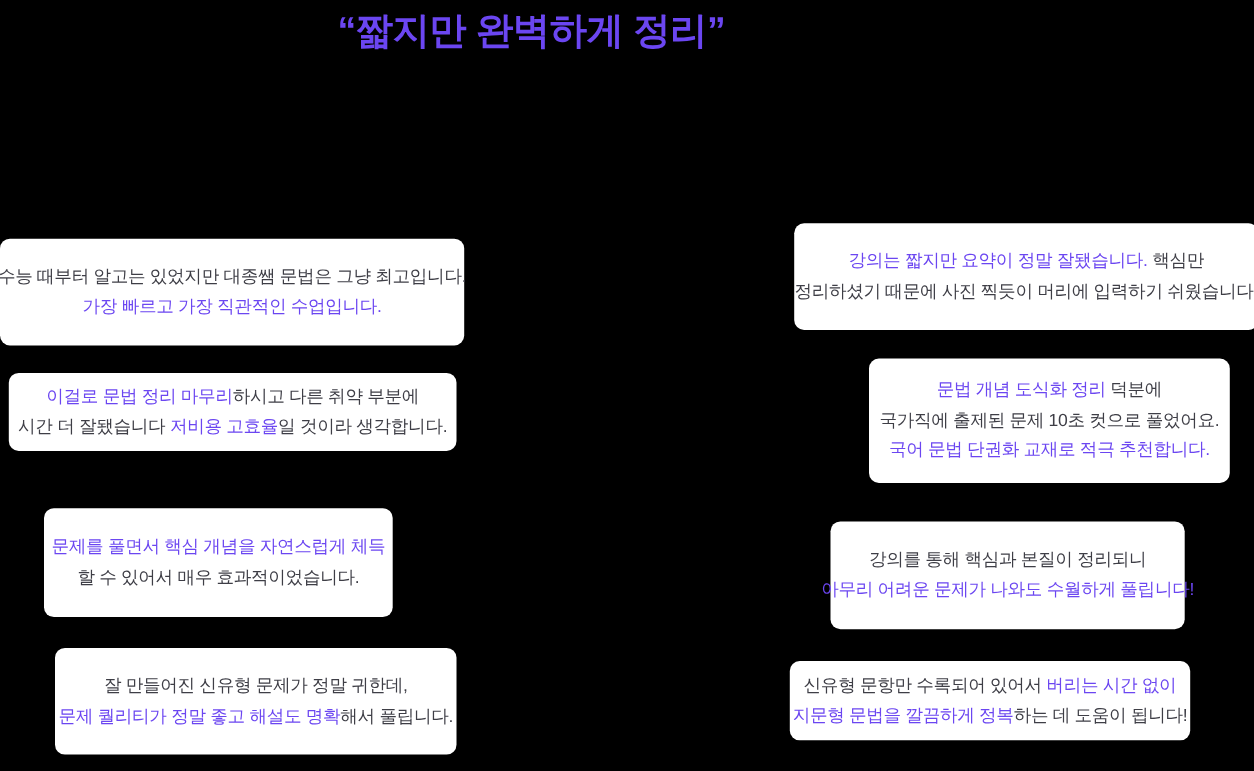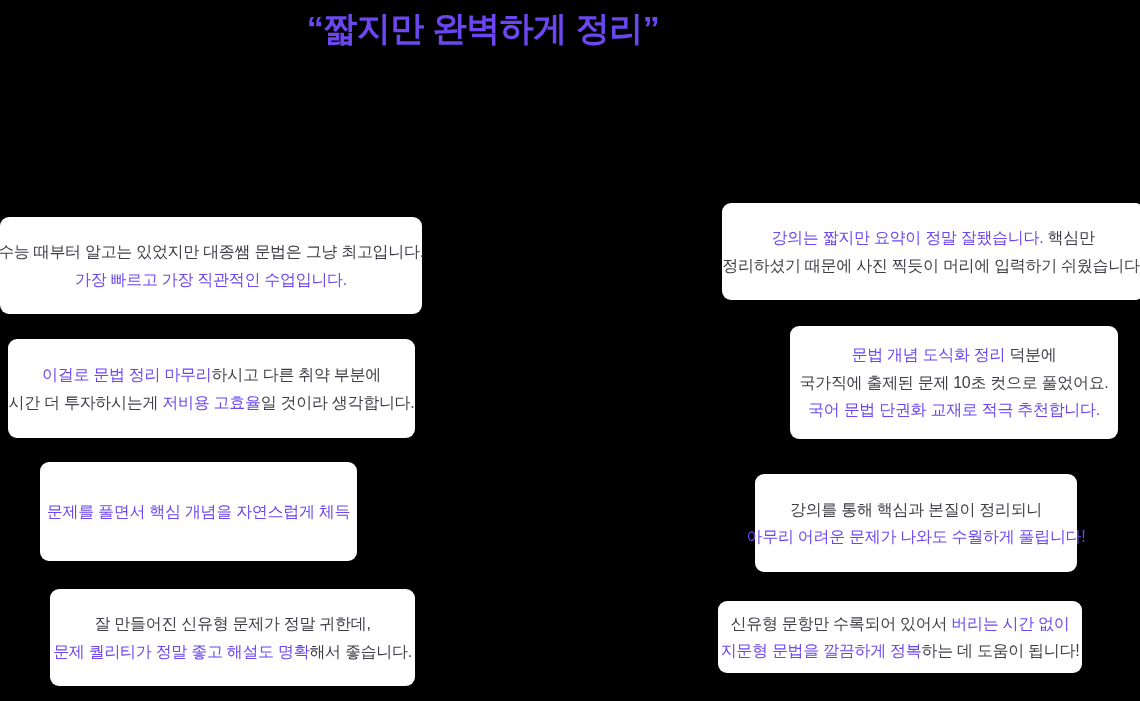--- a/index.html
+++ b/index.html
@@ -49,49 +49,50 @@
     color: var(--text, #3e3e46);
     letter-spacing: -0.3px;
     white-space: nowrap;
   }
   .card .seg.accent {
     color: var(--accent, #6b46f1);
     font-weight: 400;
   }
   
   .card-l1 { left:   0px; top: 217px; width: 422px; height:  97px; }
-  .card-l2 { left:   8px; top: 339px; width: 407px; height:  99px; }
+  .card-l2 { left:   8px; top: 339px; width: 407px; height:  71px; }
   .card-l3 { left:  40px; top: 462px; width: 317px; height:  99px; justify-content: center; }
   .card-l4 { left:  50px; top: 589px; width: 365px; height:  97px; }
   .card-r1 { left: 722px; top: 203px; width: 422px; height:  97px; }
   .card-r2 { left: 790px; top: 326px; width: 328px; height: 113px; }
   .card-r3 { left: 755px; top: 474px; width: 322px; height:  98px; }
   .card-r4 { left: 718px; top: 601px; width: 364px; height:  72px; }
 </style>
 </head>
 <body>
 
 <div class="canvas" style="--bg: #000000; --card: #ffffff; --accent: #6b46f1; --text: #3e3e46;">
 
   <h1 class="page-title">“짧지만 완벽하게 정리”</h1>
 
   <div class="card card-l1">
       <p class="line"><span class="seg">수능 때부터 알고는 있었지만  대종쌤 문법은 그냥 최고입니다.</span></p>
       <p class="line"><span class="seg accent">가장 빠르고 가장 직관적인 수업입니다.</span></p>
     </div>
   <div class="card card-l2">
       <p class="line"><span class="seg accent">이걸로 문법 정리 마무리</span><span class="seg">하시고  다른 취약 부분에</span></p>
-      <p class="line"><span class="seg">시간 더 투자하시는게  </span><span class="seg accent">저비용 고효율</span><span class="seg">일 것이라 생각합니다.</span></p>
+      <p class="line"><span class="seg">시간 더 잘됐습니다  </span><span class="seg accent">저비용 고효율</span><span class="seg">일 것이라 생각합니다.</span></p>
     </div>
   <div class="card card-l3">
       <p class="line"><span class="seg accent">문제를 풀면서 핵심 개념을 자연스럽게 체득</span></p>
+      <p class="line"><span class="seg">할 수 있어서 매우 효과적이었습니다.</span></p>
     </div>
   <div class="card card-l4">
       <p class="line"><span class="seg">잘 만들어진 신유형 문제가 정말 귀한데,</span></p>
-      <p class="line"><span class="seg accent">문제 퀄리티가 정말 좋고 해설도 명확</span><span class="seg">해서 좋습니다.</span></p>
+      <p class="line"><span class="seg accent">문제 퀄리티가 정말 좋고 해설도 명확</span><span class="seg">해서 풀립니다.</span></p>
     </div>
 
   <div class="card card-r1">
       <p class="line"><span class="seg accent">강의는 짧지만 요약이 정말 잘됐습니다.</span><span class="seg"> 핵심만</span></p>
       <p class="line"><span class="seg">정리하셨기 때문에 사진 찍듯이 머리에 입력하기 쉬웠습니다.</span></p>
     </div>
   <div class="card card-r2">
       <p class="line"><span class="seg accent">문법 개념 도식화 정리</span><span class="seg"> 덕분에</span></p>
       <p class="line"><span class="seg">국가직에 출제된 문제 10초 컷으로 풀었어요.</span></p>
       <p class="line"><span class="seg accent">국어 문법 단권화 교재로 적극 추천합니다.</span></p>

